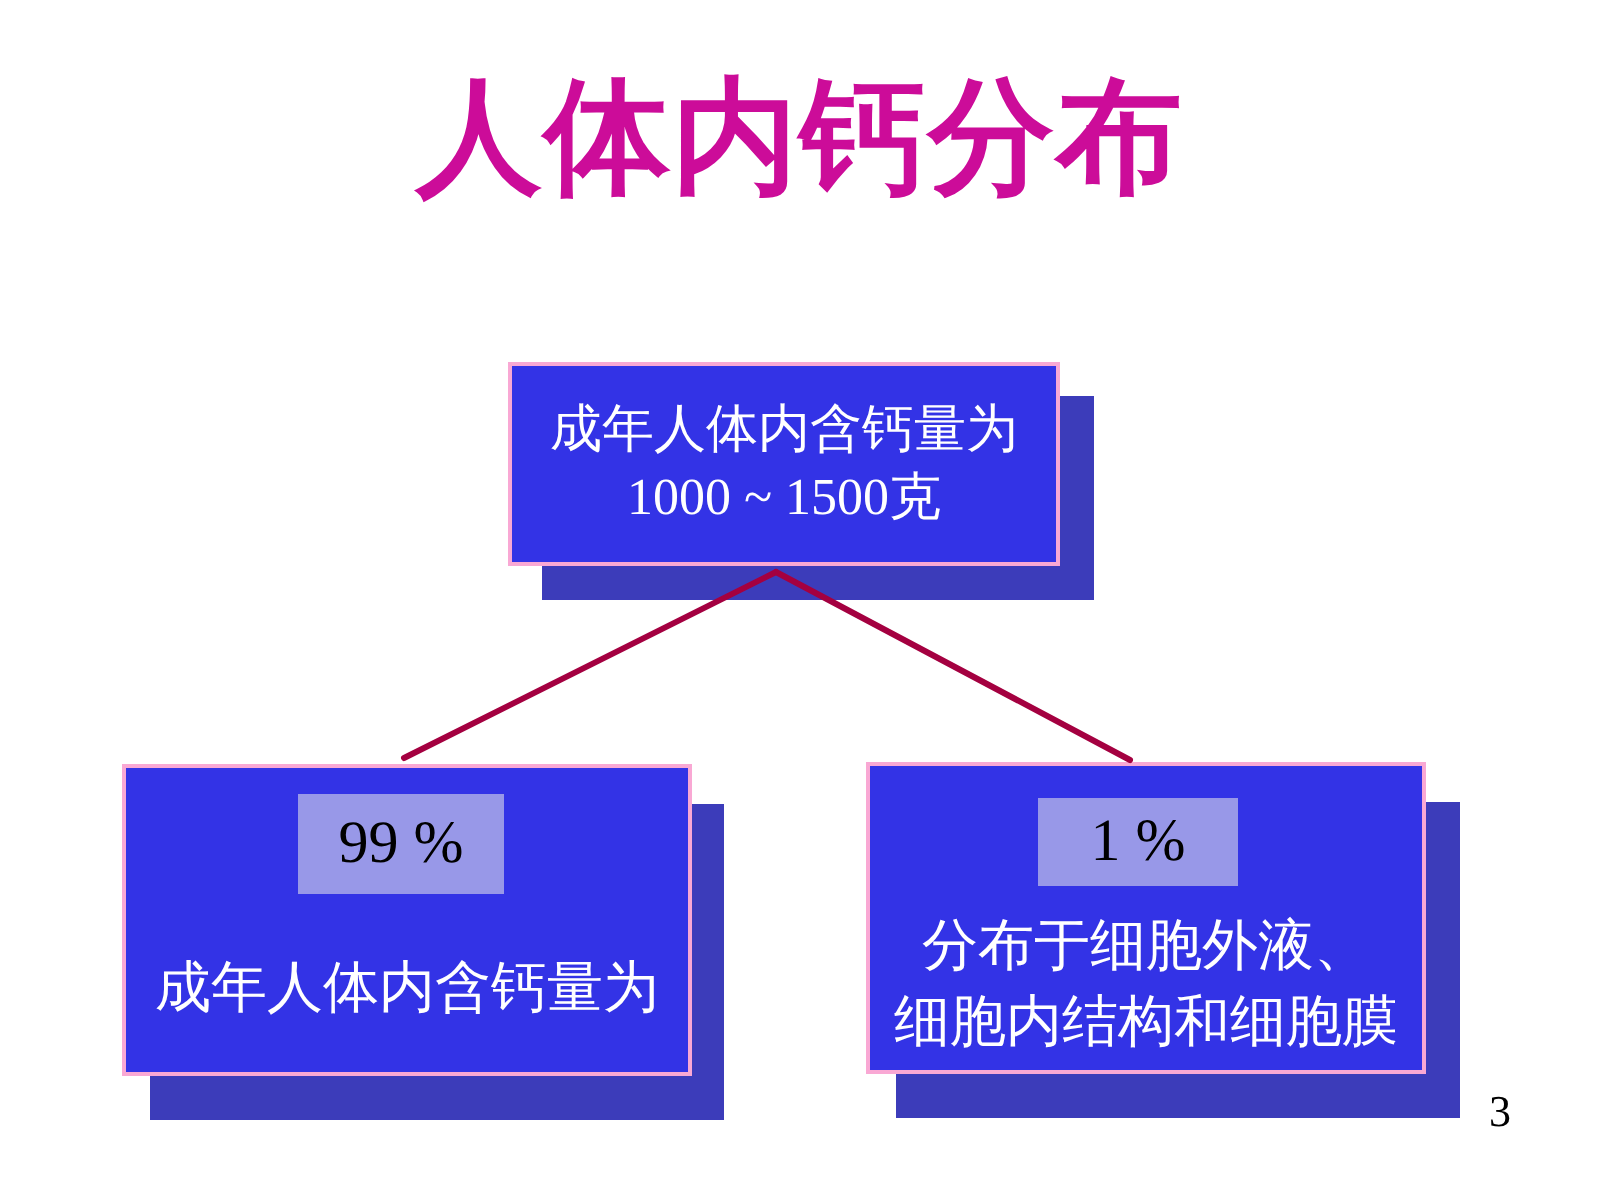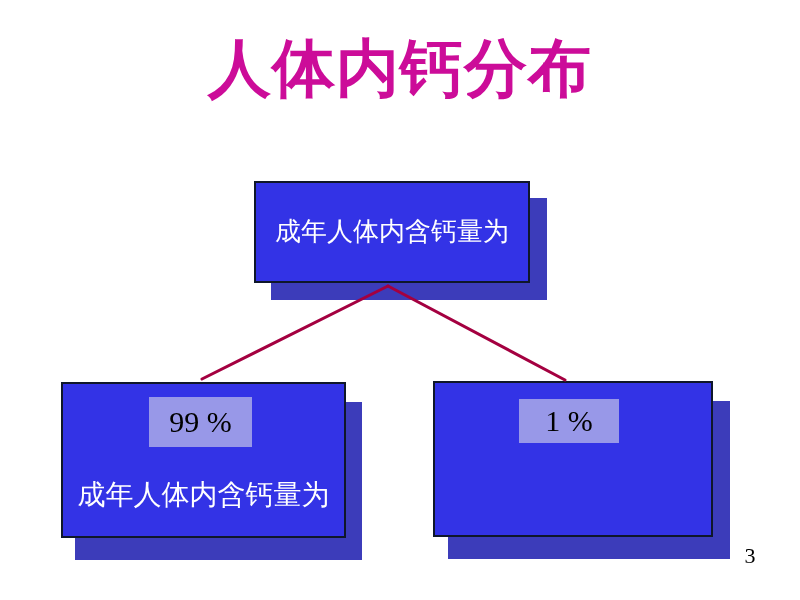--- a/index.html
+++ b/index.html
@@ -49,21 +49,21 @@
   .box .shadow {
     position: absolute;
     background: var(--box-shadow-fill, #3C3CBA);
   }
   .box .face {
     position: absolute;
     left: 0;
     top: 0;
     box-sizing: border-box;
     background: var(--box-fill, #3333E6);
-    border: 2px solid #0f172a;
+    border: 2px solid #f9a8d4;
     color: var(--box-text-color, #ffffff);
   }
   
   .box.root { left: 254px; top: 181px; width: 276px; height: 102px; }
   .box.root .shadow { left: 17px; top: 17px; width: 276px; height: 102px; }
   .box.root .face {
     width: 276px; height: 102px;
     display: flex;
     flex-direction: column;
     align-items: center;
@@ -121,33 +121,38 @@
 
   <svg class="connectors" viewBox="0 0 800 600" xmlns="http://www.w3.org/2000/svg">
     <line x1="388" y1="286" x2="202" y2="379"></line>
     <line x1="388" y1="286" x2="565" y2="380"></line>
   </svg>
 
   <div class="box root">
     <div class="shadow"></div>
     <div class="face">
       <div>成年人体内含钙量为</div>
+      <div>1000 ~ 1500克</div>
     </div>
   </div>
 
   <div class="box left">
     <div class="shadow"></div>
     <div class="face">
       <div class="badge">99 %</div>
       <div class="box-label">成年人体内含钙量为</div>
     </div>
   </div>
 
   <div class="box right">
     <div class="shadow"></div>
     <div class="face">
       <div class="badge">1 %</div>
+      <div class="box-label">
+        <div>分布于细胞外液、</div>
+        <div>细胞内结构和细胞膜</div>
+      </div>
     </div>
   </div>
 
   <div class="page-number">3</div>
 
 </div>
 
 </body></html>

